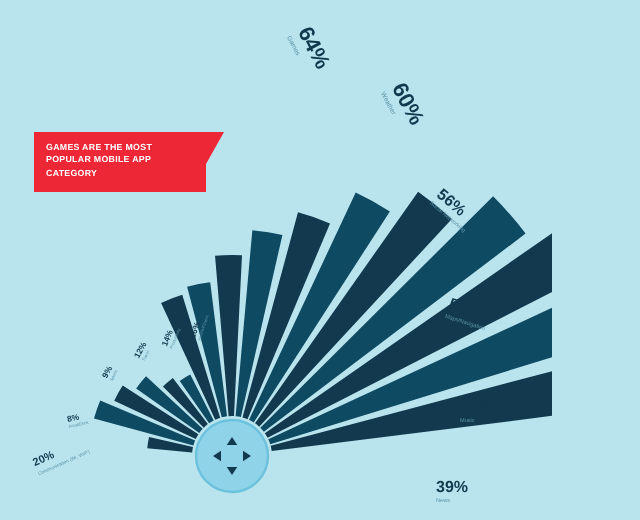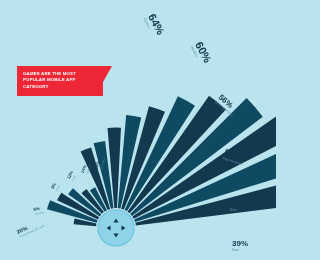--- a/index.html
+++ b/index.html
@@ -116,21 +116,21 @@
         <span class="sub">Social Networking</span>
       </div>
       <div class="lbl mid" style="left: 224px; top: 148px; transform: rotate(18deg);">
         <span class="pct">51%</span>
         <span class="sub">Maps/Navigation</span>
       </div>
       <div class="lbl mid" style="left: 230px; top: 200px; transform: rotate(0deg);">
         <span class="pct">44%</span>
         <span class="sub">Music</span>
       </div>
-      <div class="lbl mid" style="left: 232px; top: 240px; transform: rotate(0deg);">
+      <div class="lbl mid" style="left: 218px; top: 240px; transform: rotate(0deg);">
         <span class="pct">39%</span>
         <span class="sub">News</span>
       </div>
       <div class="lbl sml" style="left: 18px; top: 230px; transform: rotate(-24deg);">
         <span class="pct">20%</span>
         <span class="sub">Communication (IM, VoIP)</span>
       </div>
       <div class="lbl tiny" style="left: 34px; top: 208px; transform: rotate(-12deg);">
         <span class="pct">8%</span>
         <span class="sub">Food/Drink</span>

